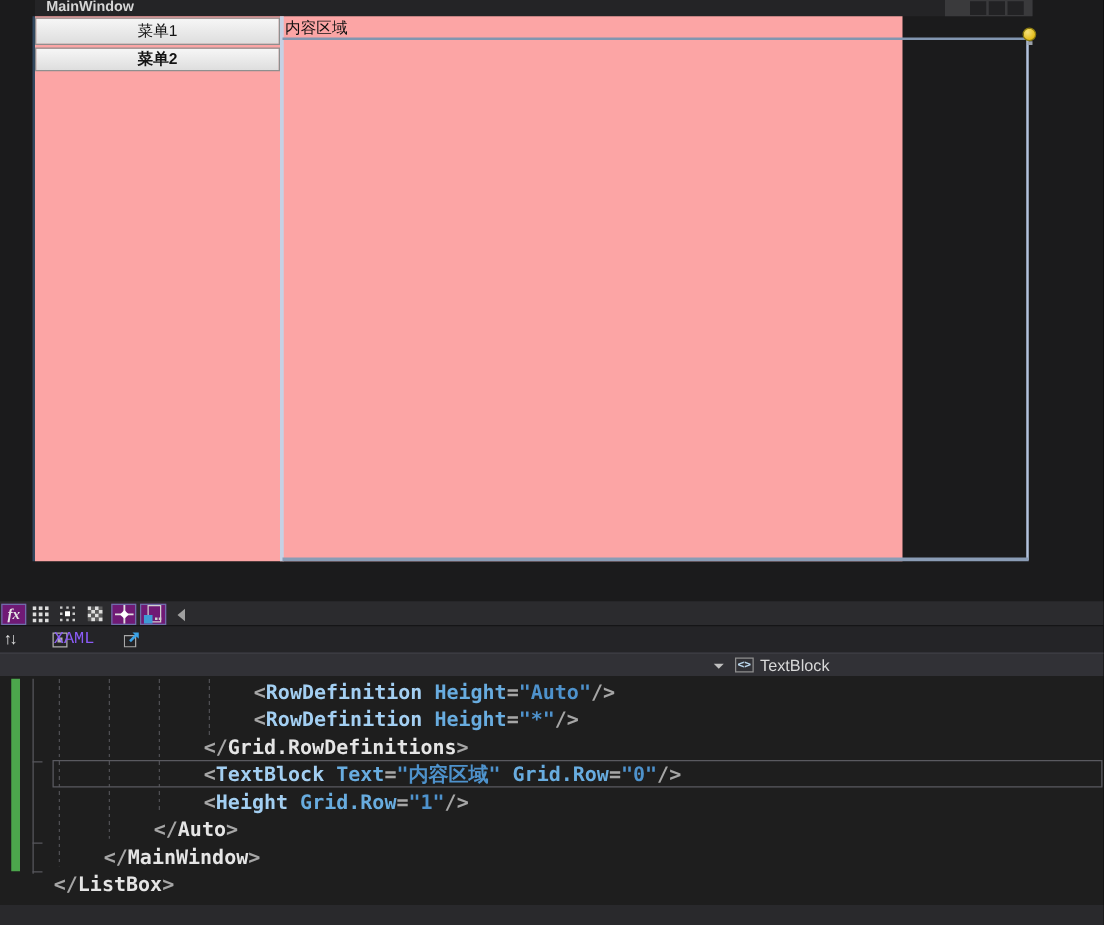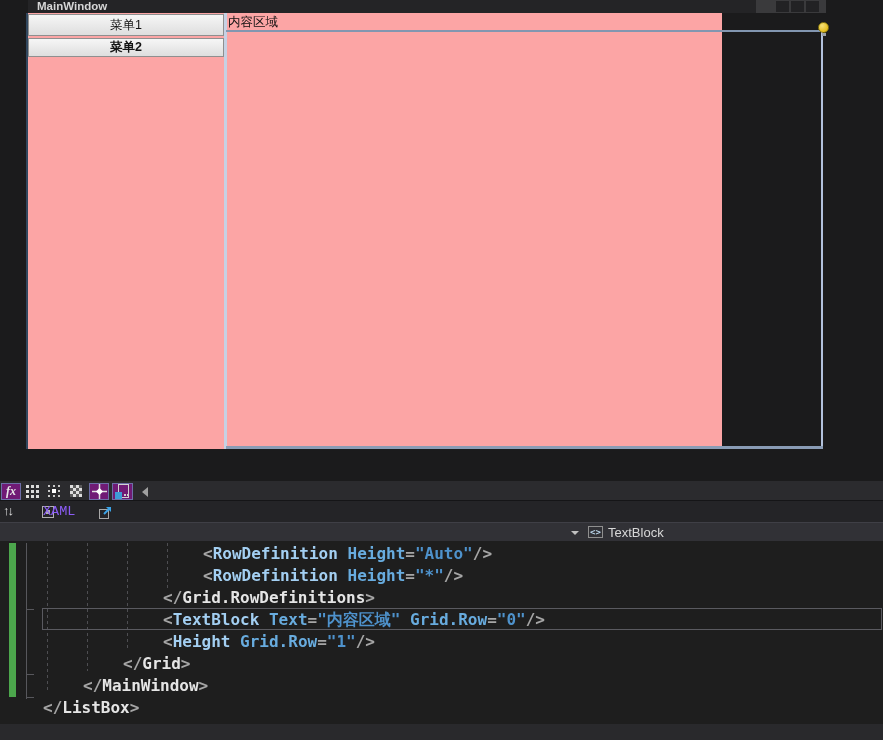--- a/index.html
+++ b/index.html
@@ -205,20 +205,20 @@
         <div class="indent-guide" style="left: 127px; height: 106px;"></div>
         <div class="indent-guide" style="left: 167px; height: 45px;"></div>
       </div>
     <div id="line-highlight"></div>
     <div id="code-lines">
         <div class="code-line" style="top: 2px; left: 203px;"><span class="tk-delim">&lt;</span><span class="tk-elem">RowDefinition</span><span class="tk-delim"> </span><span class="tk-attr">Height</span><span class="tk-delim">=</span><span class="tk-val">"Auto"</span><span class="tk-delim">/&gt;</span></div>
         <div class="code-line" style="top: 24px; left: 203px;"><span class="tk-delim">&lt;</span><span class="tk-elem">RowDefinition</span><span class="tk-delim"> </span><span class="tk-attr">Height</span><span class="tk-delim">=</span><span class="tk-val">"*"</span><span class="tk-delim">/&gt;</span></div>
         <div class="code-line" style="top: 46px; left: 163px;"><span class="tk-delim">&lt;/</span><span class="tk-close">Grid.RowDefinitions</span><span class="tk-delim">&gt;</span></div>
         <div class="code-line" style="top: 68px; left: 163px;"><span class="tk-delim">&lt;</span><span class="tk-elem">TextBlock</span><span class="tk-delim"> </span><span class="tk-attr">Text</span><span class="tk-delim">=</span><span class="tk-val">"内容区域"</span><span class="tk-delim"> </span><span class="tk-attr">Grid.Row</span><span class="tk-delim">=</span><span class="tk-val">"0"</span><span class="tk-delim">/&gt;</span></div>
         <div class="code-line" style="top: 90px; left: 163px;"><span class="tk-delim">&lt;</span><span class="tk-elem">Height</span><span class="tk-delim"> </span><span class="tk-attr">Grid.Row</span><span class="tk-delim">=</span><span class="tk-val">"1"</span><span class="tk-delim">/&gt;</span></div>
-        <div class="code-line" style="top: 112px; left: 123px;"><span class="tk-delim">&lt;/</span><span class="tk-close">Grid</span><span class="tk-delim">&gt;</span></div>
+        <div class="code-line" style="top: 112px; left: 123px;"><span class="tk-delim">&lt;/</span><span class="tk-close">Auto</span><span class="tk-delim">&gt;</span></div>
         <div class="code-line" style="top: 134px; left: 83px;"><span class="tk-delim">&lt;/</span><span class="tk-close">MainWindow</span><span class="tk-delim">&gt;</span></div>
         <div class="code-line" style="top: 156px; left: 43px;"><span class="tk-delim">&lt;/</span><span class="tk-close">ListBox</span><span class="tk-delim">&gt;</span></div>
       </div>
     <div id="editor-bottom-strip"></div>
   </div>
 
 </div>
 
 </body></html>

